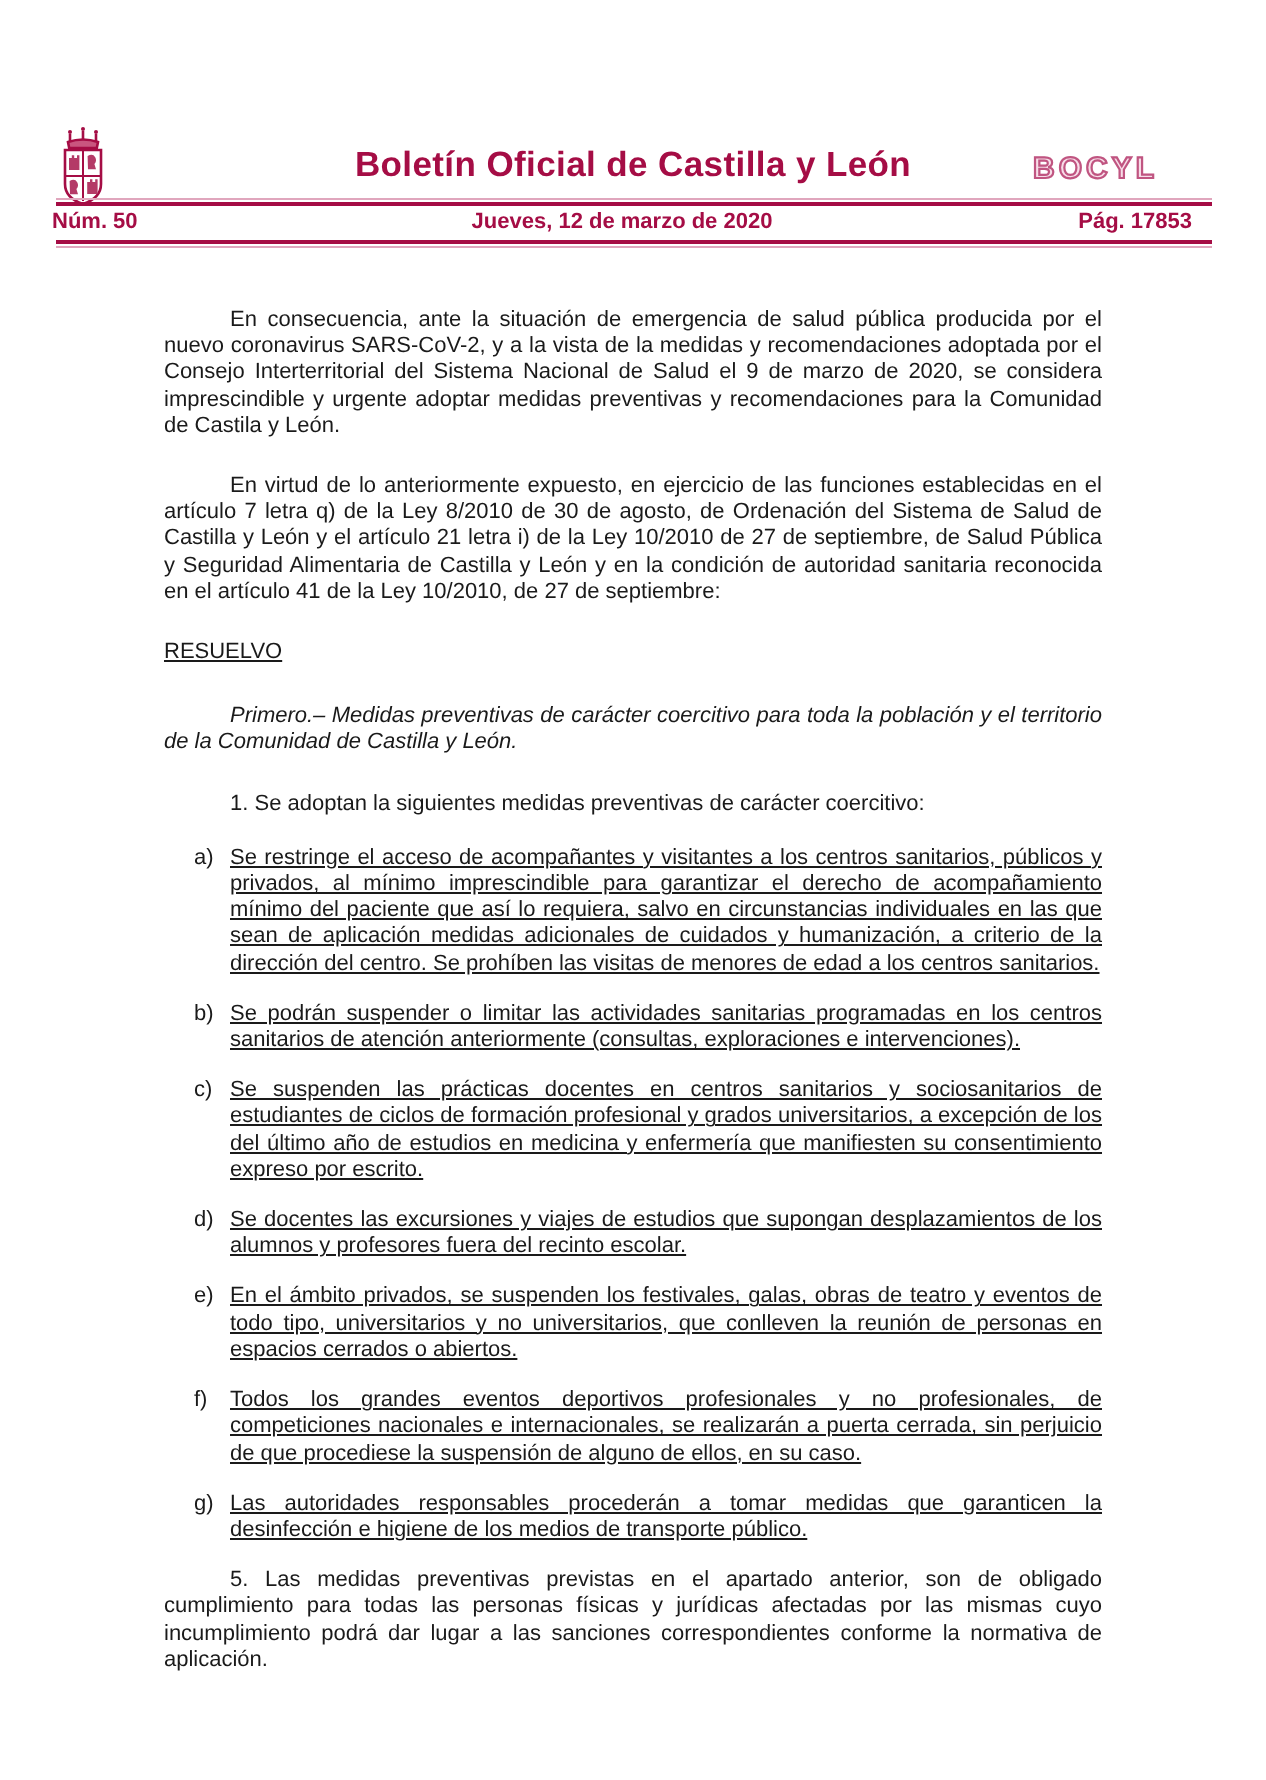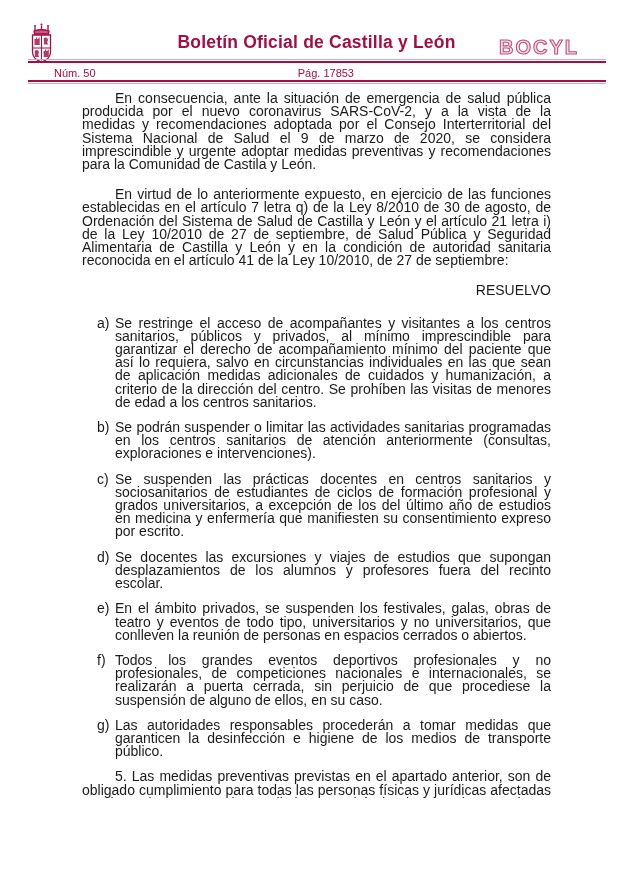--- a/index.html
+++ b/index.html
@@ -5,20 +5,21 @@
   * { margin: 0; padding: 0; box-sizing: border-box; }
   html, body { background: #ffffff; }
   body { font-family: "Liberation Sans", sans-serif; }
 
   .page {
     position: relative;
     width: 633px;
     height: 798px;
     background: #ffffff;
     overflow: hidden;
+    margin-top: 40px;
   }
 
   
   .crest {
     position: absolute;
     left: 28px;
     top: 22px;
     width: 27px;
     height: 41px;
   }
@@ -30,80 +31,80 @@
     text-align: center;
     font-size: 17.5px;
     font-weight: bold;
     color: #a50d45;
     letter-spacing: 0.2px;
   }
   .bocyl-logo {
     position: absolute;
     right: 54px;
     top: 36px;
-    font-size: 20px;
+    font-size: 15px;
     font-weight: bold;
     letter-spacing: 2px;
     color: #f7dde8;
     -webkit-text-stroke: 1.1px #c05581;
     text-shadow: 0 0 0.5px #c05581;
   }
   .rule-top {
     position: absolute;
     left: 28px;
     right: 27px;
     top: 59px;
     height: 4px;
     border-top: 1.5px solid #e0a6bd;
     border-bottom: 2.5px solid #a50d45;
   }
   .info-row {
     position: absolute;
-    left: 44px;
+    left: 16px;
     right: 27px;
     top: 65px;
     height: 15px;
     display: flex;
-    align-items: center;
     font-size: 11px;
-    font-weight: normal;
+    font-weight: bold;
     color: #a50d45;
   }
   .info-left  { width: 160px; text-align: left; padding-left: 10px; }
   .info-center{ flex: 1; text-align: center; }
   .info-right { width: 160px; text-align: right; padding-right: 10px; }
   .rule-bottom {
     position: absolute;
     left: 28px;
     right: 27px;
     top: 80px;
     height: 4px;
     border-top: 2.5px solid #a50d45;
     border-bottom: 1.5px solid #e0a6bd;
   }
 
   
   .doc-body {
     position: absolute;
     left: 82px;
     right: 82px;
-    top: 92px;
-    font-size: 14px;
+    top: 114px;
+    font-size: 11px;
     line-height: 13.2px;
     color: #1a1a1a;
     text-align: justify;
   }
   .doc-body p.para {
     text-indent: 33px;
     margin-bottom: 17px;
   }
   .resuelvo {
-    text-align: right;
+    text-align: left;
     text-indent: 0;
     margin: 1px 0 19px 0;
+    text-decoration: underline;
   }
   .primero {
     font-style: italic;
     text-indent: 33px;
     margin-bottom: 17px;
   }
   .point {
     text-indent: 33px;
     margin-bottom: 14px;
   }
@@ -112,20 +113,21 @@
     display: flex;
     margin-bottom: 12px;
   }
   .measure-label {
     flex: 0 0 18px;
     text-align: left;
   }
   .measure-text {
     flex: 1;
     text-align: justify;
+    text-decoration: underline;
   }
   .point-two {
     text-indent: 33px;
     margin-top: 5px;
   }
 
   
   .cv-code {
     position: absolute;
     left: 48px;
@@ -164,34 +166,37 @@
   </div>
 
   <div class="masthead-title">Boletín Oficial de Castilla y León</div>
 
   <div class="bocyl-logo">BOCYL</div>
 
   <div class="rule-top"></div>
 
   <div class="info-row">
     <span class="info-left">Núm. 50</span>
+    <span class="info-center">Jueves, 12 de marzo de 2020</span>
     <span class="info-right">Pág. 17853</span>
   </div>
 
   <div class="rule-bottom"></div>
 
   <div class="doc-body">
 
     <p class="para">En consecuencia, ante la situación de emergencia de salud pública producida por el nuevo coronavirus SARS-CoV-2, y a la vista de la medidas y recomendaciones adoptada por el Consejo Interterritorial del Sistema Nacional de Salud el 9 de marzo de 2020, se considera imprescindible y urgente adoptar medidas preventivas y recomendaciones para la Comunidad de Castila y León.</p>
 
     <p class="para">En virtud de lo anteriormente expuesto, en ejercicio de las funciones establecidas en el artículo 7 letra q) de la Ley 8/2010 de 30 de agosto, de Ordenación del Sistema de Salud de Castilla y León y el artículo 21 letra i) de la Ley 10/2010 de 27 de septiembre, de Salud Pública y Seguridad Alimentaria de Castilla y León y en la condición de autoridad sanitaria reconocida en el artículo 41 de la Ley 10/2010, de 27 de septiembre:</p>
 
     <p class="resuelvo">RESUELVO</p>
 
-
+    <p class="primero">Primero.– Medidas preventivas de carácter coercitivo para toda la población y el territorio de la Comunidad de Castilla y León.</p>
+
+    <p class="point">1. Se adoptan la siguientes medidas preventivas de carácter coercitivo:</p>
 
     <div class="measure-list">
       <div class="measure-item">
         <span class="measure-label">a)</span>
         <span class="measure-text">Se restringe el acceso de acompañantes y visitantes a los centros sanitarios, públicos y privados, al mínimo imprescindible para garantizar el derecho de acompañamiento mínimo del paciente que así lo requiera, salvo en circunstancias individuales en las que sean de aplicación medidas adicionales de cuidados y humanización, a criterio de la dirección del centro. Se prohíben las visitas de menores de edad a los centros sanitarios.</span>
       </div>
       <div class="measure-item">
         <span class="measure-label">b)</span>
         <span class="measure-text">Se podrán suspender o limitar las actividades sanitarias programadas en los centros sanitarios de atención anteriormente (consultas, exploraciones e intervenciones).</span>
       </div>

